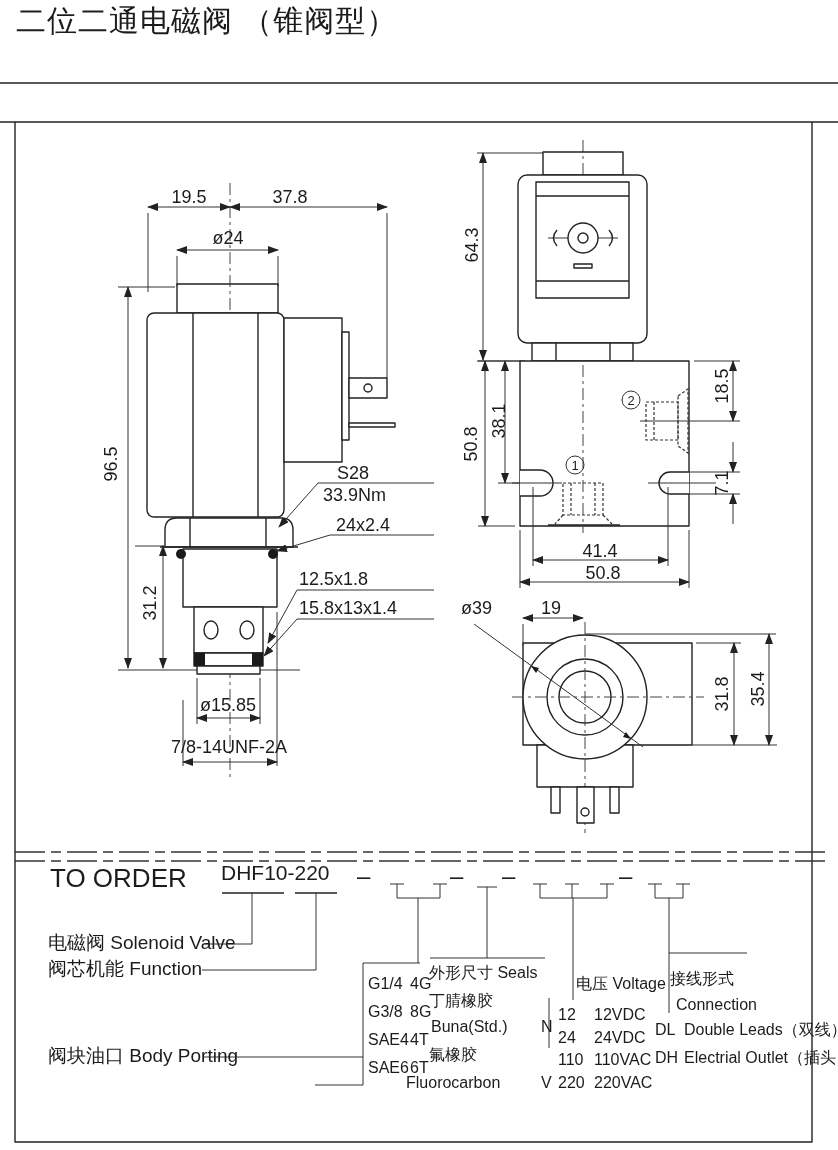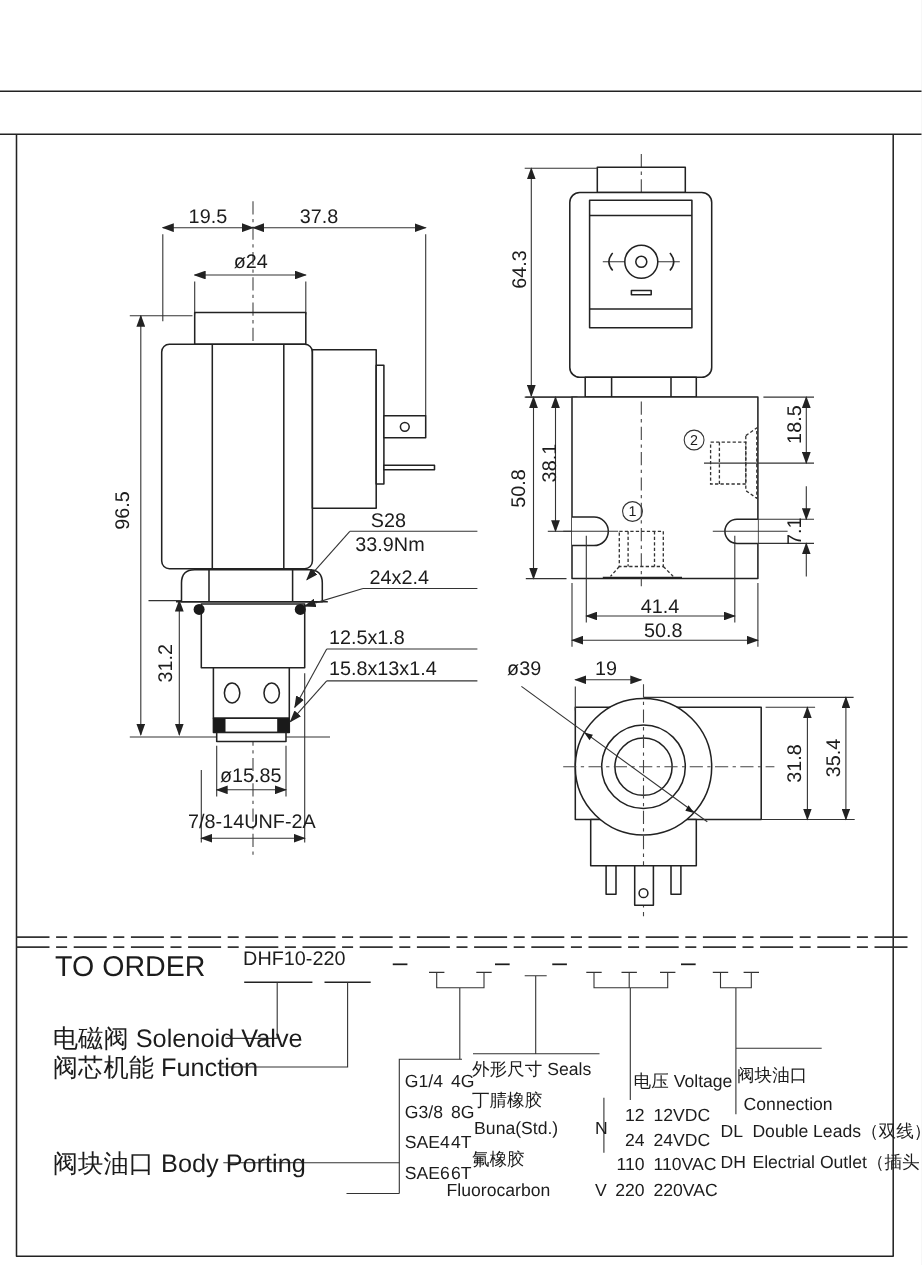--- a/index.html
+++ b/index.html
@@ -6,22 +6,22 @@
   .page{
     position:relative;width:838px;height:1150px;margin:0 auto;
     background:#fff;font-family:"Liberation Sans",sans-serif;color:#1c1c1c;
     overflow:hidden;
   }
   .page svg{position:absolute;left:0;top:0;}
   .lbl{position:absolute;line-height:1;white-space:nowrap;font-size:18px;color:#1c1c1c;}
   .c{transform:translateX(-50%);}
   .v{transform:translate(-50%,-50%) rotate(-90deg);}
   .pn{position:absolute;font-size:13px;line-height:1;transform:translate(-50%,-50%);}
-  .t16{font-size:16px;} .t17{font-size:23px;}
-  .ra{display:inline-block;width:28px;text-align:right;}
+  .t16{font-size:16px;} .t17{font-size:19px;}
+  .ra{display:inline-block;width:28px;}
   
   .s{stroke:#222;stroke-width:1.4;fill:none;stroke-linejoin:round;}
   .sf{stroke:#222;stroke-width:1.4;fill:#fff;stroke-linejoin:round;}
   .d{stroke:#333;stroke-width:1;fill:none;}
   .cl{stroke:#444;stroke-width:1;stroke-dasharray:12 4 3 4;fill:none;}
   .dd{stroke:#333;stroke-width:1.6;stroke-dasharray:30 6 10 6;fill:none;}
   .dot{stroke:#333;stroke-width:1.2;stroke-dasharray:3 2;fill:none;}
   .blk{fill:#1a1a1a;stroke:none;}
 </style>
 </head>
@@ -209,20 +209,21 @@
     <path class="d" d="M315,1085 H363"></path>
 
     <path class="d" d="M477,887 H497 M487,887 V958 M430,958 H545"></path>
     <line class="d" x1="549" y1="998" x2="549" y2="1048"></line>
 
     <path class="d" d="M533,884 H547 M565,884 H579 M600,884 H614 M540,884 V898 H607 V884 M572,884 V898 M573,898 V1000"></path>
 
     <path class="d" d="M648,884 H662 M676,884 H690 M655,884 V898 H683 V884 M669,898 V1013 M669,953 H747"></path>
   </svg>
 
+  <div class="lbl" style="left:16px;top:6px;font-size:30px;letter-spacing:1px">二位二通电磁阀 （锥阀型）</div>
 
   <span class="lbl c" style="left:189px;top:188px">19.5</span>
   <span class="lbl c" style="left:290px;top:188px">37.8</span>
   <span class="lbl c" style="left:228px;top:229px">ø24</span>
   <span class="lbl v" style="left:111px;top:464px">96.5</span>
   <span class="lbl" style="left:337px;top:464px">S28</span>
   <span class="lbl" style="left:323px;top:486px">33.9Nm</span>
   <span class="lbl" style="left:336px;top:516px">24x2.4</span>
   <span class="lbl" style="left:299px;top:570px">12.5x1.8</span>
   <span class="lbl" style="left:299px;top:599px">15.8x13x1.4</span>
@@ -240,21 +241,21 @@
   <span class="lbl c" style="left:603px;top:564px">50.8</span>
   <span class="pn" style="left:631px;top:400px">2</span>
   <span class="pn" style="left:575px;top:465px">1</span>
 
   <span class="lbl" style="left:461px;top:599px">ø39</span>
   <span class="lbl c" style="left:551px;top:599px">19</span>
   <span class="lbl v" style="left:722px;top:694px">31.8</span>
   <span class="lbl v" style="left:758px;top:689px">35.4</span>
 
   <span class="lbl" style="left:50px;top:865px;font-size:26px">TO ORDER</span>
-  <span class="lbl" style="left:221px;top:862px;font-size:18px">DHF10-220</span>
+  <span class="lbl" style="left:221px;top:862px;font-size:21px">DHF10-220</span>
   <span class="lbl" style="left:357px;top:864px;font-size:24px">–</span>
   <span class="lbl" style="left:450px;top:864px;font-size:24px">–</span>
   <span class="lbl" style="left:502px;top:864px;font-size:24px">–</span>
   <span class="lbl" style="left:619px;top:864px;font-size:24px">–</span>
 
   <span class="lbl t17" style="left:48px;top:933px">电磁阀 Solenoid Valve</span>
   <span class="lbl t17" style="left:48px;top:959px">阀芯机能 Function</span>
   <span class="lbl t17" style="left:48px;top:1046px">阀块油口 Body Porting</span>
 
   <span class="lbl t16" style="left:368px;top:976px">G1/4</span>
@@ -277,20 +278,20 @@
   <span class="lbl t16" style="left:576px;top:976px">电压 Voltage</span>
   <span class="lbl t16 ra" style="left:558px;top:1007px">12</span>
   <span class="lbl t16" style="left:594px;top:1007px">12VDC</span>
   <span class="lbl t16 ra" style="left:558px;top:1030px">24</span>
   <span class="lbl t16" style="left:594px;top:1030px">24VDC</span>
   <span class="lbl t16 ra" style="left:558px;top:1052px">110</span>
   <span class="lbl t16" style="left:594px;top:1052px">110VAC</span>
   <span class="lbl t16 ra" style="left:558px;top:1075px">220</span>
   <span class="lbl t16" style="left:594px;top:1075px">220VAC</span>
 
-  <span class="lbl t16" style="left:670px;top:971px">阀块油口</span>
+  <span class="lbl t16" style="left:670px;top:971px">接线形式</span>
   <span class="lbl t16" style="left:676px;top:997px">Connection</span>
   <span class="lbl t16" style="left:655px;top:1022px">DL</span>
   <span class="lbl t16" style="left:684px;top:1022px">Double Leads（双线）</span>
   <span class="lbl t16" style="left:655px;top:1050px">DH</span>
   <span class="lbl t16" style="left:684px;top:1050px">Electrial Outlet（插头）</span>
 
 </div>
 
 </body></html>

